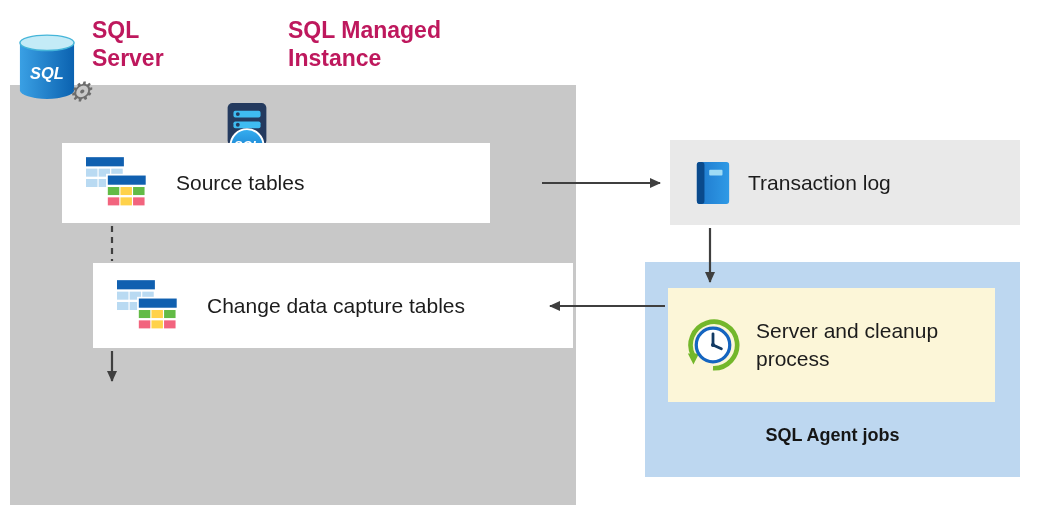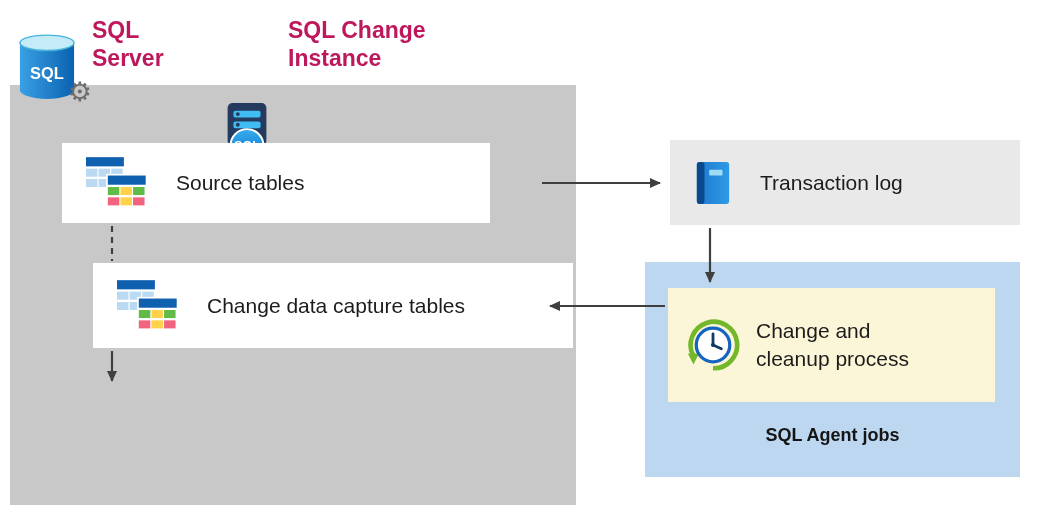--- a/index.html
+++ b/index.html
@@ -4,31 +4,31 @@
 <style>
   html,body{margin:0;padding:0;background:#ffffff;}
   .canvas{position:relative;width:1044px;height:527px;background:#ffffff;
           font-family:"Liberation Sans",sans-serif;overflow:hidden;}
   .abs{position:absolute;}
   .hdr-label{font-weight:bold;font-size:23px;line-height:28px;color:#be185d;}
   .container-gray{background:#c8c8c8;}
   .white-box{background:#ffffff;display:flex;align-items:center;gap:28px;
              padding-left:24px;box-sizing:border-box;}
   .box-label{font-size:21px;color:#1c1c1c;}
-  .log-box{background:#e9e9e9;display:flex;align-items:center;gap:28px;
+  .log-box{background:#e9e9e9;display:flex;align-items:center;gap:16px;
            padding-left:16px;box-sizing:border-box;}
   .agent-region{background:#bdd7f0;}
   .process-box{background:#fcf6d8;display:flex;align-items:center;gap:16px;
                padding-left:12px;box-sizing:border-box;}
   .process-label{font-size:21px;line-height:28px;color:#1c1c1c;width:185px;}
   .agent-label{font-weight:bold;font-size:18px;color:#151515;text-align:center;}
   .arrows{position:absolute;left:0;top:0;pointer-events:none;}
   .al{stroke:#3f3f3f;stroke-width:2.2;fill:none;}
   .dashed{stroke-dasharray:6 5;}
-  .icon-wrap{position:relative;display:block;}
+  .icon-wrap{position:relative;display:block;font-style:italic;}
   .gear{position:absolute;right:-16px;bottom:-6px;font-size:27px;color:#6d6d6d;line-height:1;}
   svg text{font-family:"Liberation Sans",sans-serif;}
 </style>
 </head>
 <body>
 
 <div class="canvas">
 
   <div class="abs container-gray" style="left:10px;top:85px;width:566px;height:420px;"></div>
 
@@ -58,21 +58,21 @@
       </defs>
       <rect x="12" y="1" width="40" height="44" rx="5" fill="#243a5e"></rect>
       <rect x="18" y="9" width="28" height="7" rx="2" fill="#3fbcf1"></rect>
       <circle cx="22.5" cy="12.5" r="2" fill="#243a5e"></circle>
       <rect x="18" y="20" width="28" height="7" rx="2" fill="#3fbcf1"></rect>
       <circle cx="22.5" cy="23.5" r="2" fill="#243a5e"></circle>
       <circle cx="32" cy="45" r="17" fill="url(#miGrad)" stroke="#ffffff" stroke-width="2"></circle>
       <text x="32" y="50" text-anchor="middle" font-size="13" font-weight="bold" fill="#ffffff">SQL</text>
     </svg>
   </div>
-  <div class="abs hdr-label" style="left:288px;top:16px;width:190px;">SQL Change Instance</div>
+  <div class="abs hdr-label" style="left:288px;top:16px;width:190px;">SQL Managed Instance</div>
 
   <div class="abs white-box" style="left:62px;top:143px;width:428px;height:80px;">
     <svg viewBox="0 0 54 45" width="62" height="52">
       <rect x="0" y="8" width="33" height="19" fill="#ffffff"></rect>
       <rect x="0" y="0" width="33" height="8" fill="#1060b0"></rect>
       <rect x="0" y="10" width="10" height="7" fill="#b9daf2"></rect>
         <rect x="11" y="10" width="10" height="7" fill="#b9daf2"></rect>
         <rect x="22" y="10" width="10" height="7" fill="#b9daf2"></rect>
       <rect x="0" y="19" width="10" height="7" fill="#b9daf2"></rect>
         <rect x="11" y="19" width="10" height="7" fill="#b9daf2"></rect>
@@ -131,21 +131,21 @@
 
   <div class="abs process-box" style="left:668px;top:288px;width:327px;height:114px;">
     <svg viewBox="0 0 58 58" width="54" height="54" style="margin-left:6px;">
       <path d="M 29 54 A 25 25 0 1 0 8 41" fill="none" stroke="#73b72b" stroke-width="5"></path>
       <polygon points="2,38 14,38 8,50" fill="#73b72b"></polygon>
       <circle cx="29" cy="29" r="18" fill="#ffffff" stroke="#1565c0" stroke-width="3.5"></circle>
       <line x1="29" y1="29" x2="29" y2="17" stroke="#123a63" stroke-width="3" stroke-linecap="round"></line>
       <line x1="29" y1="29" x2="38" y2="33" stroke="#123a63" stroke-width="3" stroke-linecap="round"></line>
       <circle cx="29" cy="29" r="2.2" fill="#123a63"></circle>
     </svg>
-    <span class="process-label">Change and cleanup process</span>
+    <span class="process-label">Server and cleanup process</span>
   </div>
 
   <div class="abs agent-label" style="left:645px;top:425px;width:375px;">SQL Agent jobs</div>
 
   <svg class="arrows" width="1044" height="527" viewBox="0 0 1044 527">
     <defs>
       <marker id="ah" markerUnits="userSpaceOnUse" markerWidth="12" markerHeight="12" refX="10" refY="5" orient="auto">
         <path d="M0,0 L11,5 L0,10 Z" fill="#3f3f3f"></path>
       </marker>
     </defs>

